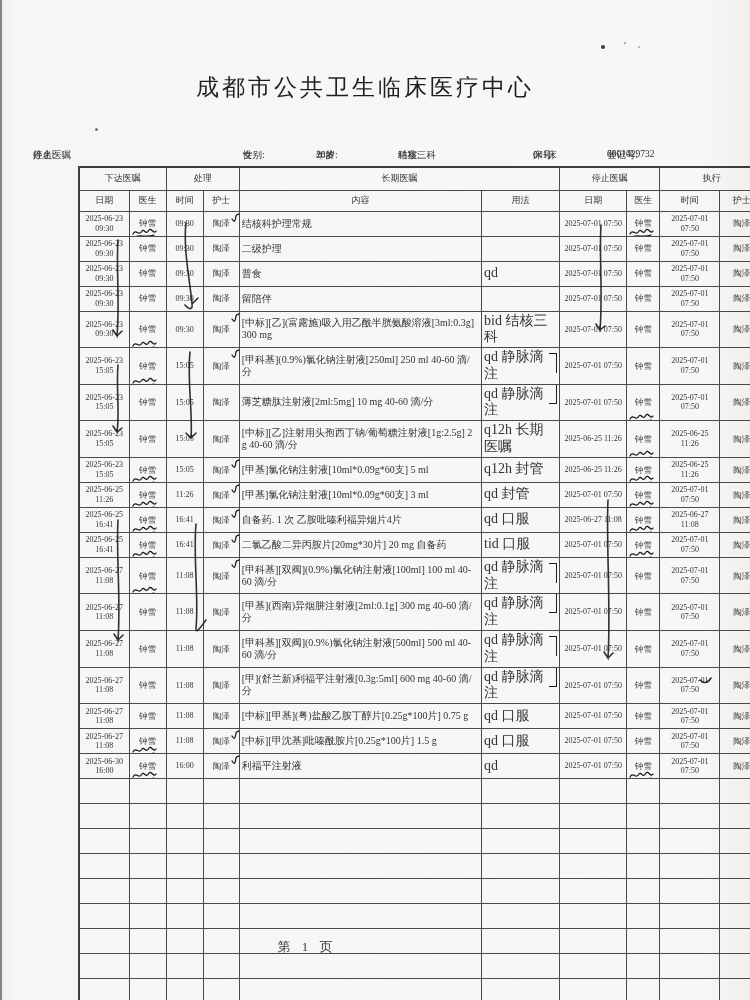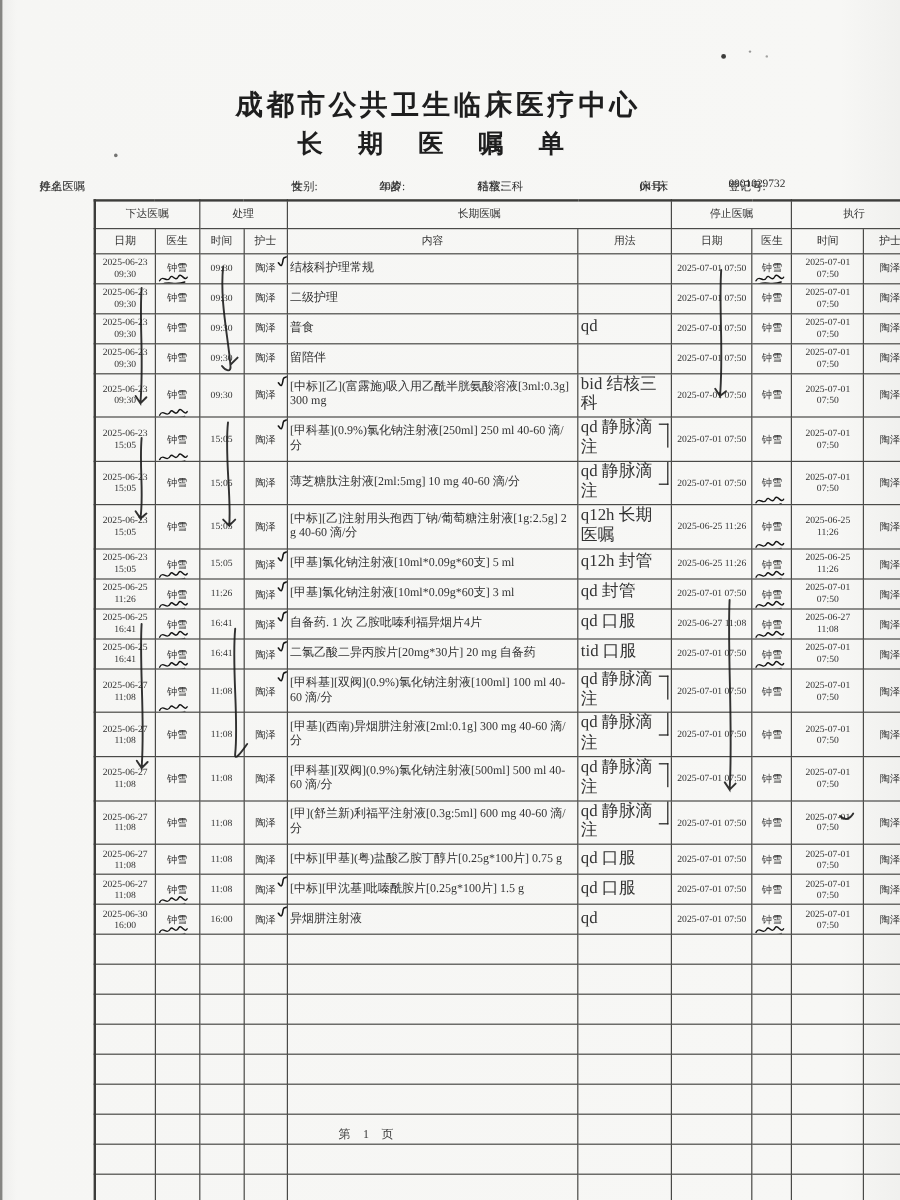--- a/index.html
+++ b/index.html
@@ -9,21 +9,21 @@
     color:#2b2b2b;position:relative;overflow:hidden;
   }
   .paper{
     position:absolute;inset:0;
     background:linear-gradient(90deg,#ededeb 0px,#f6f6f4 14px,#f7f7f5 700px,#f0f0ee 750px);
   }
   .edge-line{position:absolute;left:0;top:0;width:2px;height:1000px;background:#6a6a68;opacity:.8;}
   .speck{position:absolute;background:#3c3c3a;border-radius:50%;}
   .title1{
     position:absolute;left:0;top:72px;width:730px;text-align:center;
-    font-size:23px;font-weight:bold;letter-spacing:3px;color:#1e1e1e;
+    font-size:23px;font-weight:normal;letter-spacing:3px;color:#1e1e1e;
   }
   .title2{
     position:absolute;left:0;top:106px;width:730px;text-align:center;
     font-size:21px;font-weight:bold;letter-spacing:12px;color:#1e1e1e;
   }
   .patient{position:absolute;top:149px;left:0;width:750px;font-size:9.5px;color:#2e2e2e;}
   .patient span{position:absolute;white-space:nowrap;}
   .p-name{left:33px;} .p-sex{left:243px;} .p-age:{left:318px;}
   .p-age{left:316px;} .p-dept{left:398px;} .p-bed{left:533px;} .p-reg{left:607px;}
 
@@ -44,36 +44,35 @@
   td.c-doc,td.c-n,td.c-sdoc,td.c-en{text-align:center;font-size:8.5px;}
   td.c-content{text-align:left;padding-left:5px;font-size:10px;}
   td.c-usage{text-align:left;padding-left:4px;font-size:14px;}
   .sig{position:absolute;left:1px;bottom:-6px;z-index:3;pointer-events:none;}
   .chk{position:absolute;right:-2px;top:0px;z-index:3;pointer-events:none;}
   .ub{position:absolute;right:2px;width:7px;z-index:3;}
   .ub.top{top:5px;height:19px;border-top:1.5px solid #1d1d1d;border-right:1.5px solid #1d1d1d;}
   .ub.bottom{top:-2px;height:20px;border-bottom:1.5px solid #1d1d1d;border-right:1.5px solid #1d1d1d;}
   .footer{
     position:absolute;top:938px;left:0;width:614px;text-align:center;
-    font-size:10px;letter-spacing:4px;color:#3a3a3a;
+    font-size:13px;letter-spacing:4px;color:#3a3a3a;
   }
   .hw-overlay{position:absolute;left:0;top:0;z-index:4;pointer-events:none;}
 </style>
 </head>
 <body>
 
 <div class="paper">
   <div class="edge-line"></div>
   <div class="speck" style="left:601px;top:45px;width:4px;height:4px;"></div>
   <div class="speck" style="left:624px;top:42px;width:2px;height:2px;opacity:.5;"></div>
   <div class="speck" style="left:638px;top:46px;width:2px;height:2px;opacity:.45;"></div>
   <div class="speck" style="left:95px;top:128px;width:3px;height:3px;opacity:.7;"></div>
 
   <div class="title1">成都市公共卫生临床医疗中心</div>
-  <div class="title2">长 期 医 嘱 单</div>
 
   <div class="patient">
     <span class="p-name">
         <span>姓名: </span>
         <span>停止医嘱</span>
       </span>
     <span class="p-sex">
         <span>性别: </span>
         <span>女</span>
       </span>
@@ -463,21 +462,21 @@
     <td class="c-doc"><span class="txt">钟雪</span><span class="sig"><svg width="27" height="13" viewBox="0 0 27 13">
                 <g stroke="#161616" stroke-width="1.2" fill="none" stroke-linecap="round">
                   <path d="M2 8 C5 2, 8 11, 11 5 C13 2, 15 10, 18 4 C20 1, 23 9, 25 5"></path>
                   <path d="M4 11 C9 8, 15 12, 23 9"></path>
                 </g>
               </svg></span></td>
     <td class="c-t"><span class="txt">16:00</span></td>
     <td class="c-n"><span class="txt">陶泽</span><span class="chk"><svg width="11" height="13" viewBox="0 0 11 13">
                 <path d="M2 7 C4 10, 5 11, 6 4 C6.6 1.5, 8 3, 10 1.5" stroke="#161616" stroke-width="1.3" fill="none" stroke-linecap="round"></path>
               </svg></span></td>
-    <td class="c-content"><span class="txt">异烟肼注射液</span></td>
+    <td class="c-content"><span class="txt">利福平注射液</span></td>
     <td class="c-usage"><span class="txt">qd</span></td>
     <td class="c-sd"><span class="txt">2025-07-01 07:50</span></td>
     <td class="c-sdoc"><span class="txt">钟雪</span><span class="sig"><svg width="27" height="13" viewBox="0 0 27 13">
                 <g stroke="#161616" stroke-width="1.2" fill="none" stroke-linecap="round">
                   <path d="M2 8 C5 2, 8 11, 11 5 C13 2, 15 10, 18 4 C20 1, 23 9, 25 5"></path>
                   <path d="M4 11 C9 8, 15 12, 23 9"></path>
                 </g>
               </svg></span></td>
     <td class="c-et"><span class="txt">2025-07-01 07:50</span></td>
     <td class="c-en"><span class="txt">陶泽</span><span class="chk"><svg width="11" height="13" viewBox="0 0 11 13">

